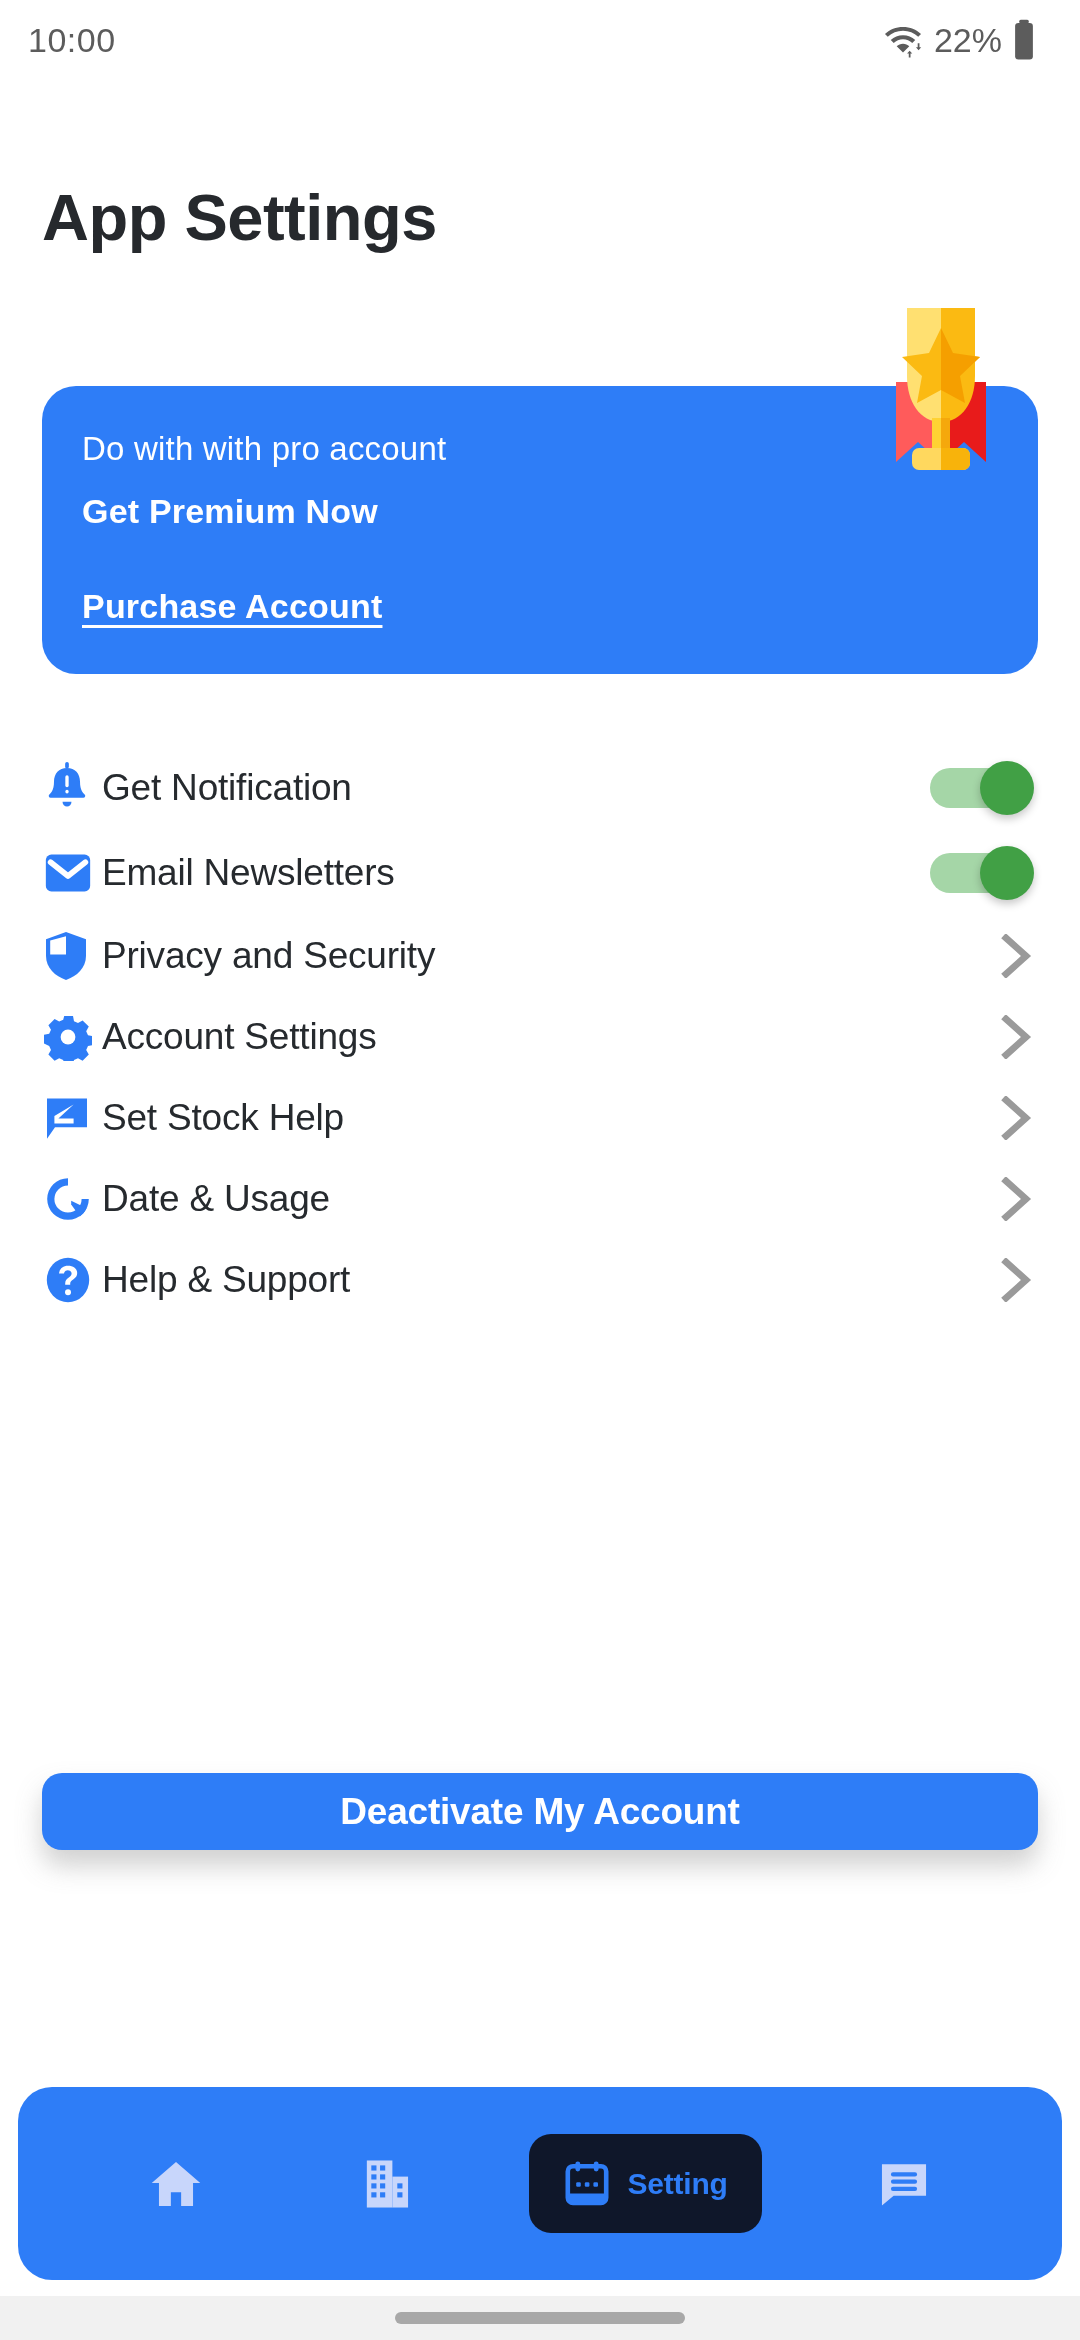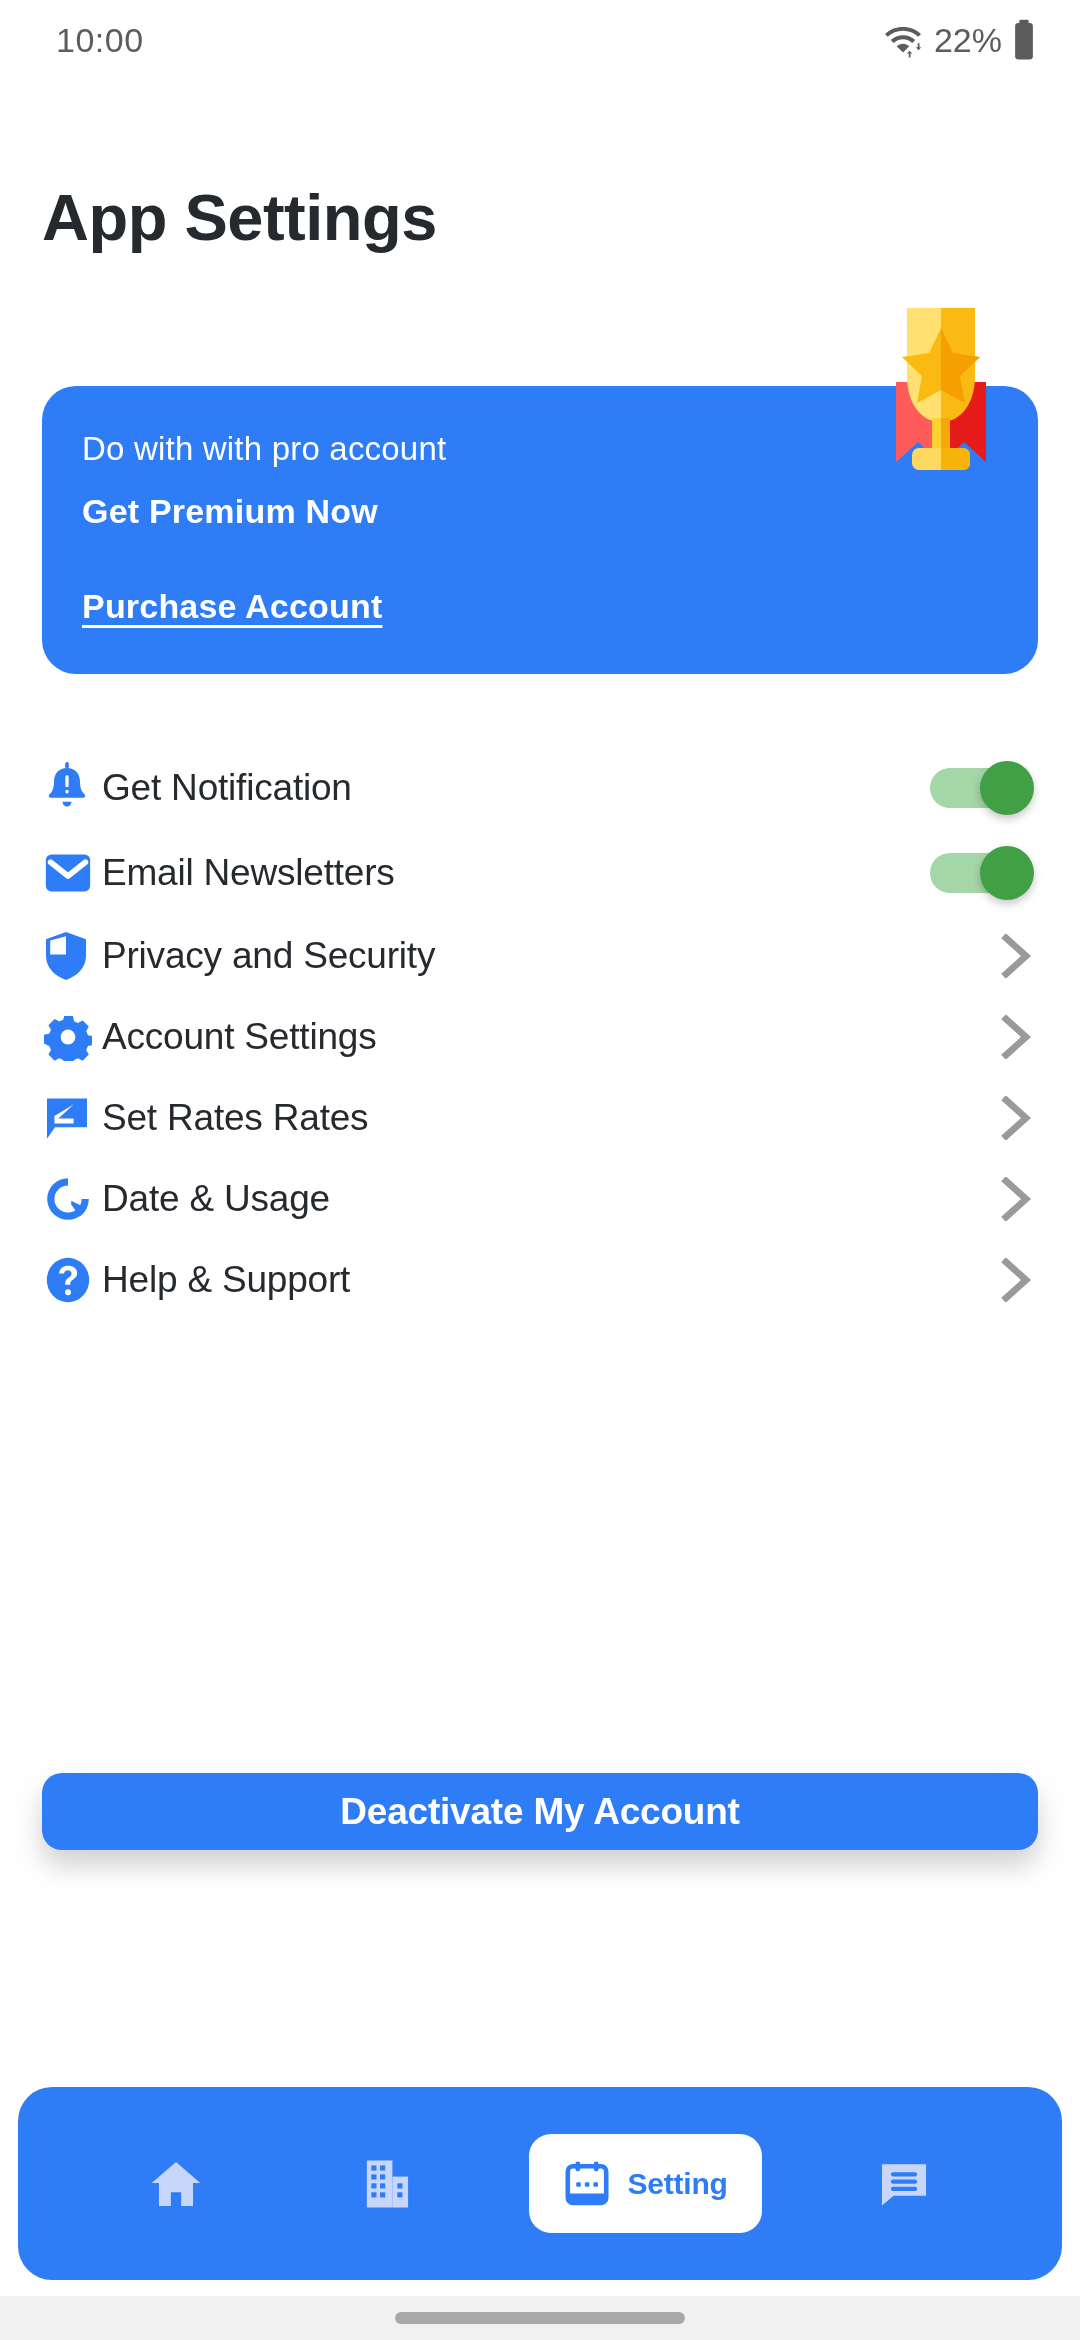--- a/index.html
+++ b/index.html
@@ -14,21 +14,21 @@
     width:1080px; height:2340px;
     background:#ffffff;
   }
 
   
   .statusbar {
     position:absolute; top:0; left:0;
     width:1080px; height:80px;
     display:flex; align-items:center;
     justify-content:space-between;
-    padding:0 44px 0 56px;
+    padding:0 44px 0 28px;
   }
   .status-time {
     font-size:34px; color:#5c5c5c; letter-spacing:0.5px;
   }
   .status-right { display:flex; align-items:center; gap:10px; }
   .status-batt-text { font-size:34px; color:#5c5c5c; }
   .wifi-ico { display:block; }
   .batt-ico { display:block; }
 
   
@@ -126,21 +126,21 @@
     padding:0 52px;
   }
   .nav-item {
     flex:1;
     display:flex; align-items:center; justify-content:center;
     height:100%;
     cursor:pointer;
   }
   .nav-item.active { flex:1.45; }
   .nav-pill {
-    background:#ffffff;
+    background:#0f172a;
     border-radius:22px;
     height:99px;
     display:flex; align-items:center; justify-content:center;
     gap:16px;
     padding:0 34px;
   }
   .nav-pill-label {
     font-size:30px; color:#2e7df7; font-weight:700;
     letter-spacing:-0.2px;
   }
@@ -276,21 +276,21 @@
       </svg>
     </div>
 
     <div class="row">
       <div class="row-ico">
         <svg width="46" height="48" viewBox="0 0 23 24">
           <path d="M1.5 2.2 h20 v14.4 h-16 L1.5 22.4 Z" fill="#2E7DF7"></path>
           <path d="M14.8 5.2 L7.2 12.3 h7.6 v2.4 H5.2 V11 Z" fill="#ffffff"></path>
         </svg>
       </div>
-      <div class="row-label">Set Rates Rates</div>
+      <div class="row-label">Set Stock Help</div>
       <svg class="chev" width="34" height="44" viewBox="0 0 17 22">
         <path d="M3 2 L13 11 L3 20" fill="none" stroke="#9a9a9a" stroke-width="3.4" stroke-linecap="square"></path>
       </svg>
     </div>
 
     <div class="row">
       <div class="row-ico">
         <svg width="48" height="48" viewBox="0 0 24 24">
           <path d="M12 1.6 a10.4 10.4 0 1 0 10.4 10.4 h-3.6 a6.8 6.8 0 1 1 -6.8 -6.8 Z" fill="#2E7DF7"></path>
           <path d="M13.6 12.9 L21.3 16.6 a10.4 10.4 0 0 1 -3.4 4.2 l-4.3 -6.1 Z" fill="#2E7DF7"></path>

